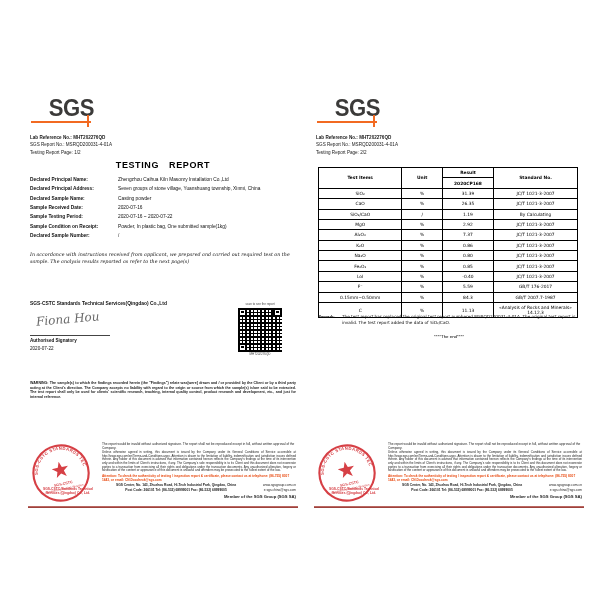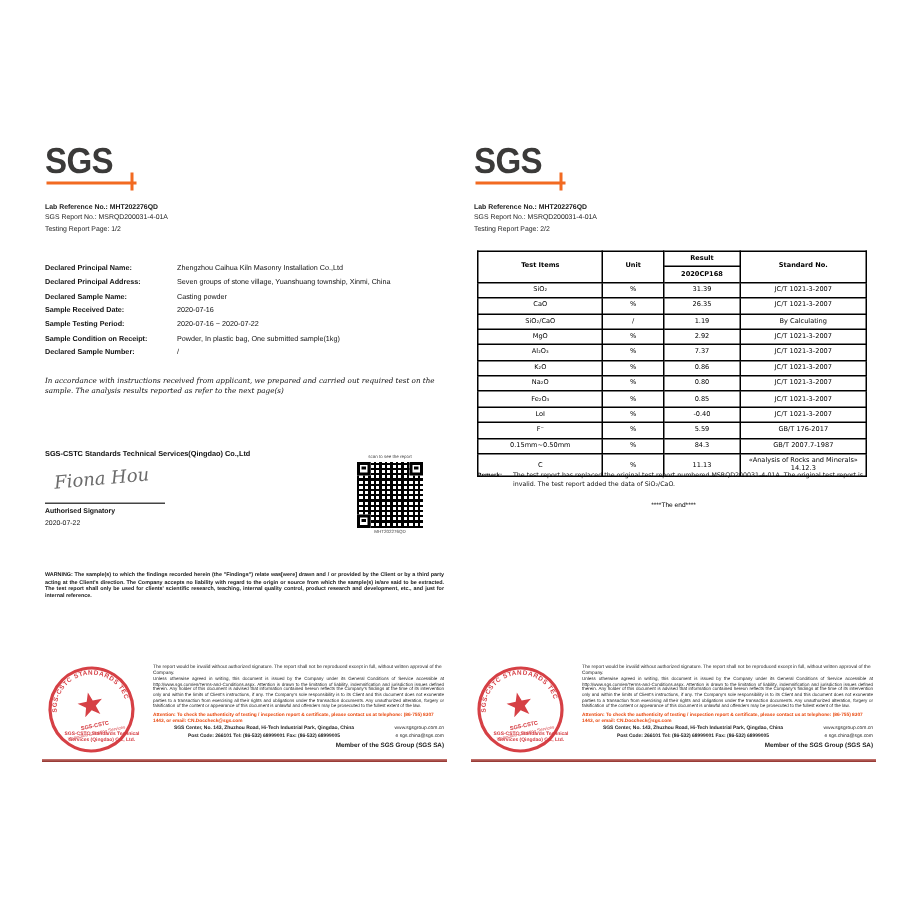--- a/index.html
+++ b/index.html
@@ -3,21 +3,21 @@
 <meta charset="utf-8">
 <style>
   html,body{margin:0;padding:0;background:#fff;}
   .canvas{position:relative;width:600px;height:600px;background:#ffffff;overflow:hidden;
           font-family:"Liberation Sans",sans-serif;color:#111;}
   .page{position:absolute;top:88px;width:270px;height:432px;background:#fff;}
   #page1{left:28px}
   #page2{left:314px}
 
   
-  .logo{position:absolute;top:8px;left:2px;width:90px;height:32px;}
+  .logo{position:absolute;top:8px;left:2px;width:90px;height:32px;text-align:center;}
   .logo-text{font-weight:bold;font-size:24px;line-height:1;color:#3b3a39;
              transform:scaleX(.92);transform-origin:left;letter-spacing:-.5px;}
   .logo-underline{position:absolute;left:1px;top:25px;width:60px;height:1.6px;background:#f26a21;}
   .logo-tick{position:absolute;left:57px;top:19px;width:1.6px;height:12px;background:#f26a21;}
 
   .hdr{position:absolute;top:46px;left:2px;font-size:4.6px;line-height:1.6;color:#1a1a1a;}
   .hdr-line1{font-weight:bold;}
 
   .title{position:absolute;top:72px;left:0;right:0;text-align:center;font-weight:bold;
          font-size:9px;letter-spacing:.6px;word-spacing:7px;color:#000;}
@@ -88,20 +88,21 @@
     <div class="logo">
       <div class="logo-text">SGS</div>
       <div class="logo-underline"></div>
       <div class="logo-tick"></div>
     </div>
     <div class="hdr">
       <div class="hdr-line1">Lab Reference No.: MHT202276QD</div>
       <div>SGS Report No.: MSRQD200031-4-01A</div>
       <div>Testing Report Page: 1/2</div>
     </div>
+    <div class="title">TESTING REPORT</div>
 
     <div class="fields">
 
         <div class="field-row">
           <span class="flabel">Declared Principal Name:</span>
           <span class="fvalue">Zhengzhou Caihua Kiln Masonry Installation Co.,Ltd</span>
         </div>
 
         <div class="field-row">
           <span class="flabel">Declared Principal Address:</span>

